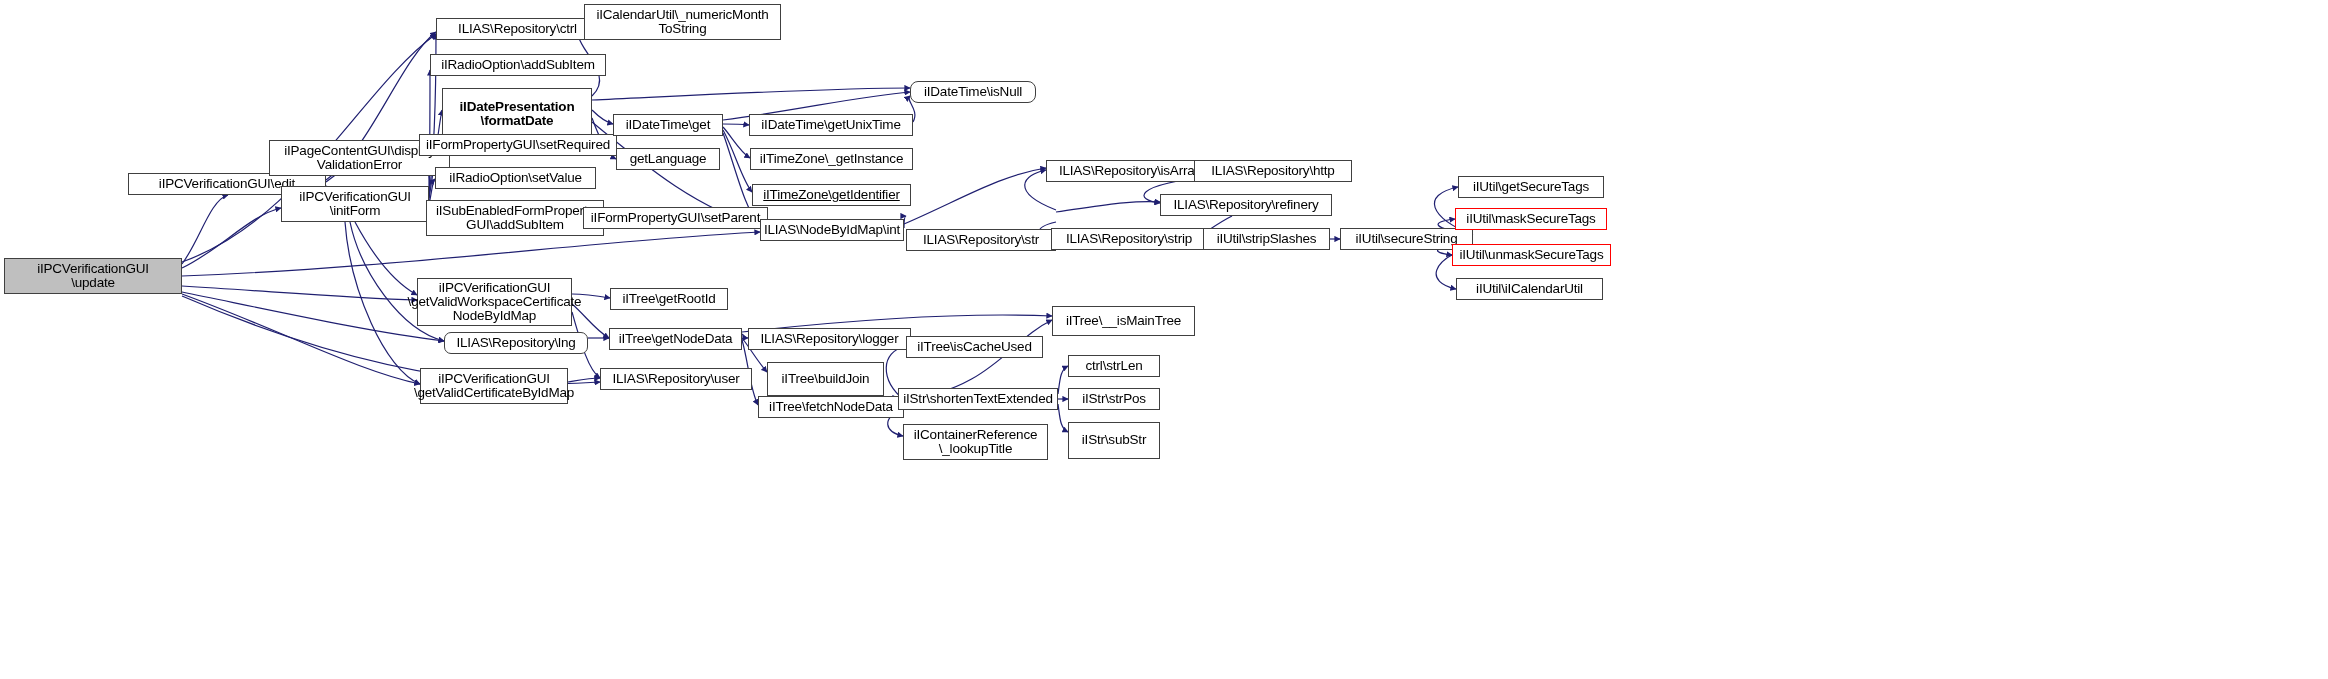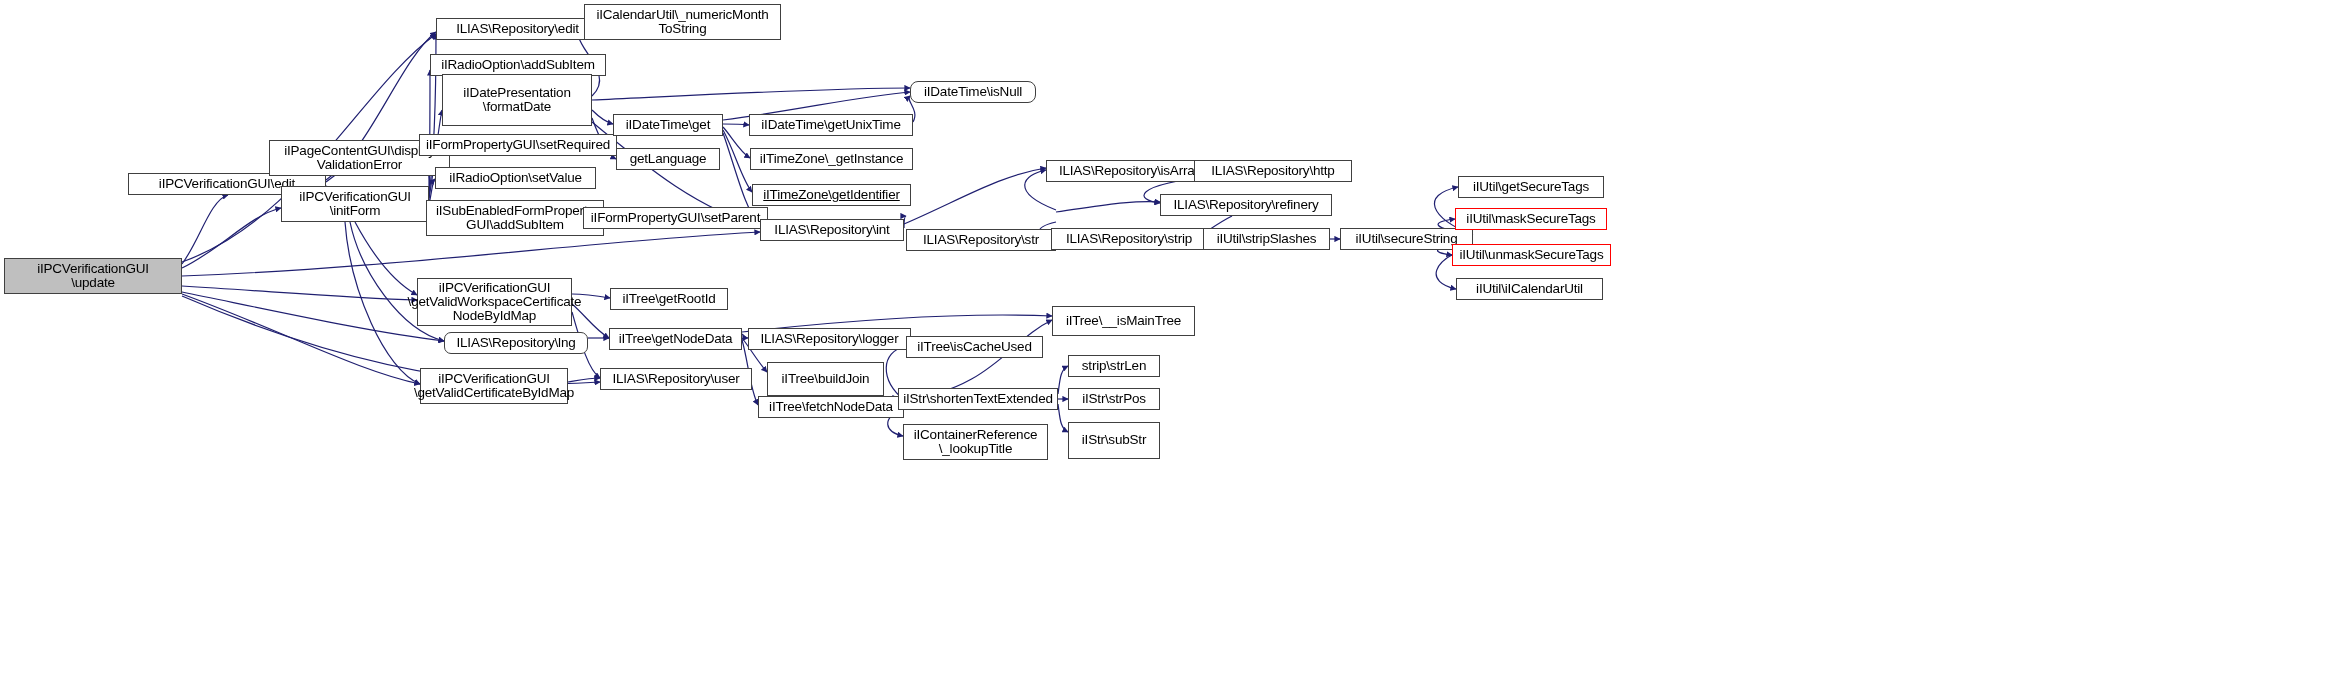--- a/index.html
+++ b/index.html
@@ -120,34 +120,34 @@
       </g>
   </svg>
   <div id="node-layer">
       <div class="node root" style="left: 4px; top: 258px; width: 178px; height: 36px;">iIPCVerificationGUI
 \update</div>
       <div class="node" style="left: 128px; top: 173px; width: 198px; height: 22px;">iIPCVerificationGUI\edit</div>
       <div class="node" style="left: 281px; top: 186px; width: 148px; height: 36px;">iIPCVerificationGUI
 \initForm</div>
       <div class="node" style="left: 269px; top: 140px; width: 181px; height: 36px;">iIPageContentGUI\display
 ValidationError</div>
-      <div class="node" style="left: 436px; top: 18px; width: 163px; height: 22px;">ILIAS\Repository\edit</div>
+      <div class="node" style="left: 436px; top: 18px; width: 163px; height: 22px;">ILIAS\Repository\ctrl</div>
       <div class="node" style="left: 430px; top: 54px; width: 176px; height: 22px;">iIRadioOption\addSubItem</div>
-      <div class="node" style="left: 442px; top: 74px; width: 150px; height: 52px;">iIDatePresentation
+      <div class="node" style="left: 442px; top: 88px; width: 150px; height: 52px; font-weight: bold;">iIDatePresentation
 \formatDate</div>
       <div class="node" style="left: 419px; top: 134px; width: 198px; height: 22px;">iIFormPropertyGUI\setRequired</div>
       <div class="node" style="left: 435px; top: 167px; width: 161px; height: 22px;">iIRadioOption\setValue</div>
       <div class="node" style="left: 426px; top: 200px; width: 178px; height: 36px;">iISubEnabledFormProperty
 GUI\addSubItem</div>
       <div class="node" style="left: 584px; top: 4px; width: 197px; height: 36px;">iICalendarUtil\_numericMonth
 ToString</div>
       <div class="node" style="left: 613px; top: 114px; width: 110px; height: 22px;">iIDateTime\get</div>
       <div class="node" style="left: 616px; top: 148px; width: 104px; height: 22px;">getLanguage</div>
       <div class="node" style="left: 583px; top: 207px; width: 185px; height: 22px;">iIFormPropertyGUI\setParent</div>
-      <div class="node" style="left: 760px; top: 219px; width: 144px; height: 22px;">ILIAS\Repository\int</div>
+      <div class="node" style="left: 760px; top: 219px; width: 144px; height: 22px;">ILIAS\NodeByIdMap\int</div>
       <div class="node" style="left: 749px; top: 114px; width: 164px; height: 22px;">iIDateTime\getUnixTime</div>
       <div class="node" style="left: 750px; top: 148px; width: 163px; height: 22px;">iITimeZone\_getInstance</div>
       <div class="node" style="left: 752px; top: 184px; width: 159px; height: 22px; text-decoration: underline;">iITimeZone\getIdentifier</div>
       <div class="node" style="left: 910px; top: 81px; width: 126px; height: 22px; border-radius: 8px;">iIDateTime\isNull</div>
       <div class="node" style="left: 906px; top: 205px; width: 150px; height: 22px; margin-top: 24px;">ILIAS\Repository\str</div>
       <div class="node" style="left: 1051px; top: 228px; width: 156px; height: 22px;">ILIAS\Repository\strip</div>
       <div class="node" style="left: 1046px; top: 160px; width: 168px; height: 22px;">ILIAS\Repository\isArray</div>
       <div class="node" style="left: 1194px; top: 160px; width: 158px; height: 22px;">ILIAS\Repository\http</div>
       <div class="node" style="left: 1160px; top: 194px; width: 172px; height: 22px;">ILIAS\Repository\refinery</div>
       <div class="node" style="left: 1203px; top: 228px; width: 127px; height: 22px;">iIUtil\stripSlashes</div>
@@ -166,17 +166,17 @@
       <div class="node" style="left: 609px; top: 328px; width: 133px; height: 22px;">iITree\getNodeData</div>
       <div class="node" style="left: 600px; top: 368px; width: 152px; height: 22px;">ILIAS\Repository\user</div>
       <div class="node" style="left: 758px; top: 396px; width: 146px; height: 22px;">iITree\fetchNodeData</div>
       <div class="node" style="left: 748px; top: 328px; width: 163px; height: 22px;">ILIAS\Repository\logger</div>
       <div class="node" style="left: 767px; top: 362px; width: 117px; height: 34px;">iITree\buildJoin</div>
       <div class="node" style="left: 1052px; top: 306px; width: 143px; height: 30px;">iITree\__isMainTree</div>
       <div class="node" style="left: 906px; top: 336px; width: 137px; height: 22px;">iITree\isCacheUsed</div>
       <div class="node" style="left: 898px; top: 388px; width: 160px; height: 22px;">iIStr\shortenTextExtended</div>
       <div class="node" style="left: 903px; top: 424px; width: 145px; height: 36px;">iIContainerReference
 \_lookupTitle</div>
-      <div class="node" style="left: 1068px; top: 355px; width: 92px; height: 22px;">strip\strLen</div>
+      <div class="node" style="left: 1068px; top: 355px; width: 92px; height: 22px;">ctrl\strLen</div>
       <div class="node" style="left: 1068px; top: 388px; width: 92px; height: 22px;">iIStr\strPos</div>
       <div class="node" style="left: 1068px; top: 422px; width: 92px; height: 37px;">iIStr\subStr</div>
     </div>
 </div>
 
 </body></html>

